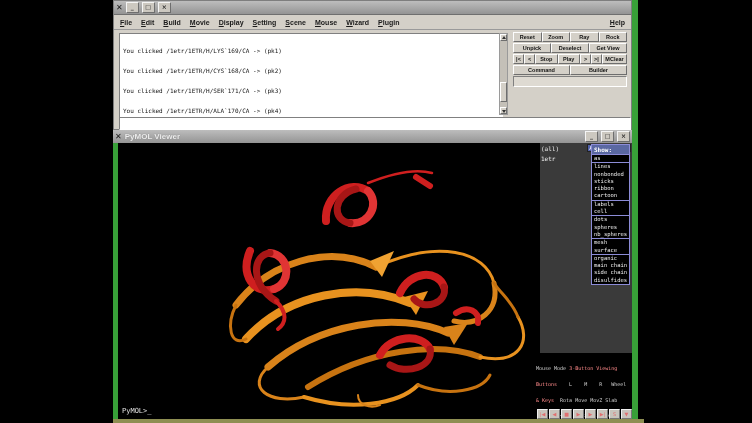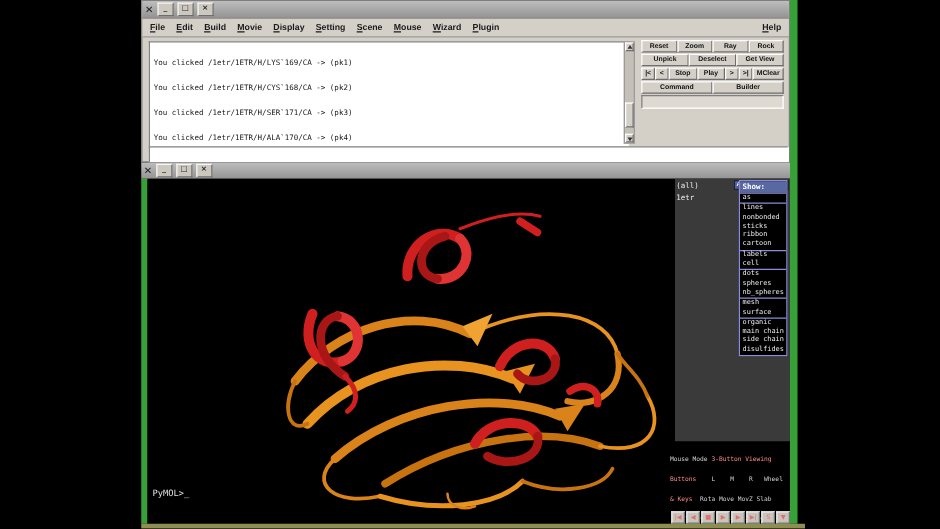--- a/index.html
+++ b/index.html
@@ -78,21 +78,21 @@
 
   .mouse-panel{position:absolute;left:-4px;top:213px;width:97px;
                font:5px/5.2px "DejaVu Sans Mono",monospace;white-space:pre;}
   .mw{color:#cfcfcf;}.mr{color:#ff8a8a;}.mb{color:#8c8cff;}
 
   .vcr{position:absolute;left:-3px;top:266px;display:flex;gap:1px;}
   .vcr-btn{width:11px;height:10px;background:#c8c4bc;border:1px solid;
            border-color:#efefef #777 #777 #efefef;box-sizing:border-box;
            color:#e07070;font:5px/8px "DejaVu Sans",sans-serif;text-align:center;overflow:hidden;}
 
-  .prompt{position:absolute;left:4px;bottom:20px;font:7px "DejaVu Sans Mono",monospace;color:#e0e0e0;}
+  .prompt{position:absolute;left:4px;bottom:4px;font:7px "DejaVu Sans Mono",monospace;color:#e0e0e0;}
 
   .green-stripe{position:absolute;left:632px;top:0;width:6px;height:419px;background:#38a038;}
   .olive-bar{position:absolute;left:113px;top:419px;width:531px;height:4px;background:#8e8e52;}
 </style>
 </head>
 <body>
 
 <div class="desktop">
 
   <div class="window" id="gui-win">
@@ -162,20 +162,21 @@
         </div>
       </div>
       <div class="msg-strip"></div>
       <input class="cmd-entry" value="" style="">
     </div>
   </div>
 
   <div class="window" id="viewer-win">
     <div class="titlebar">
       <span class="title-icon">✕</span>
+      <span class="title-text">PyMOL Viewer</span>
       <span class="win-btn">_</span>
       <span class="win-btn">□</span>
       <span class="win-btn">×</span>
     </div>
     <div class="v-left-border"></div>
 
     <div class="v-canvas">
       <svg width="422" height="276" viewBox="0 0 422 276">
         <g fill="none" stroke-linecap="round">
           <path d="M118,162 C150,120 210,100 258,124" stroke="#d9831a" stroke-width="7"></path>

